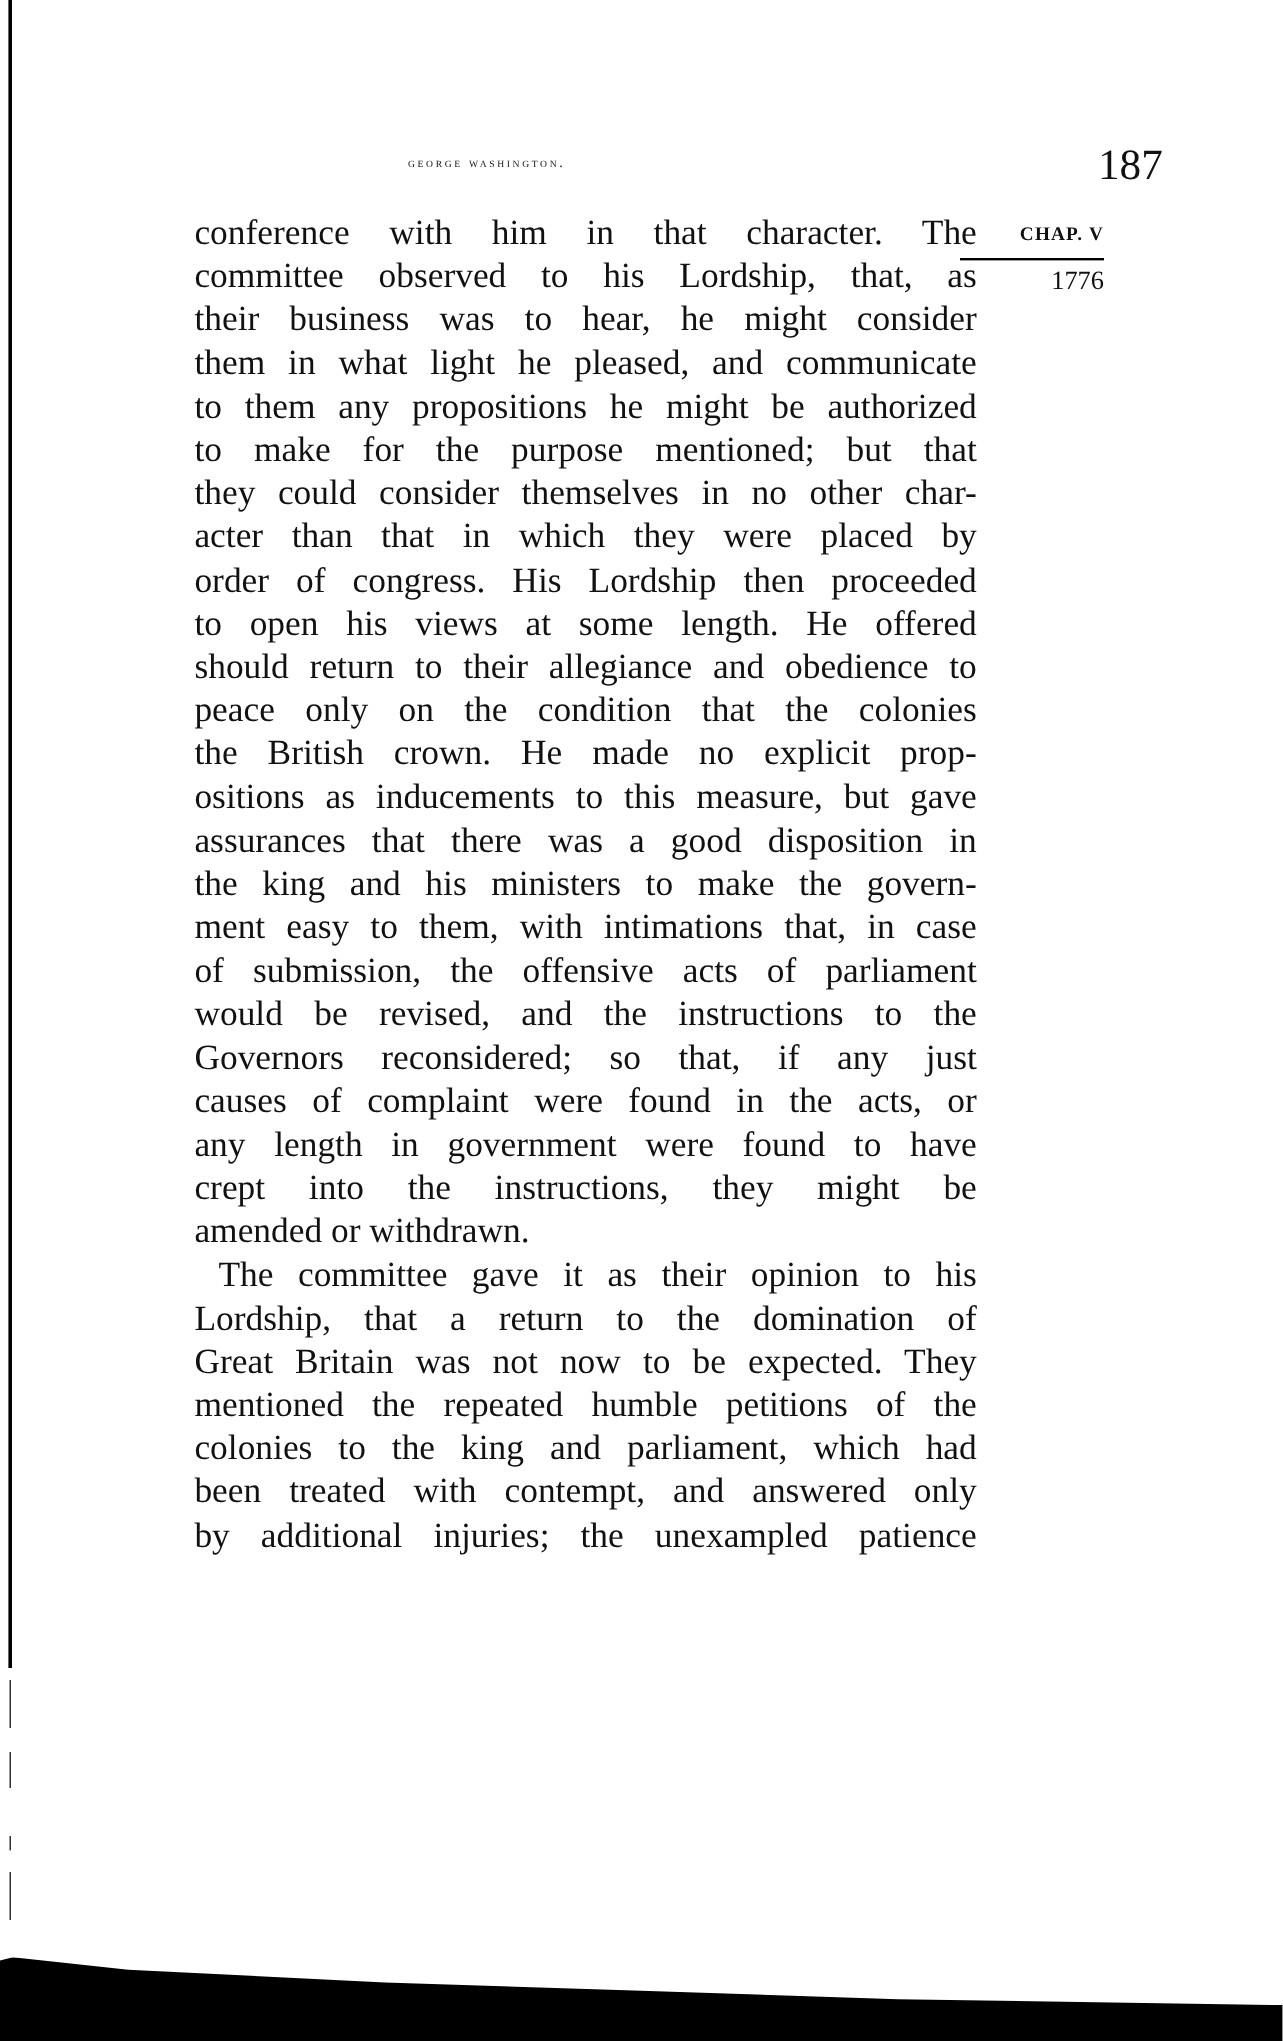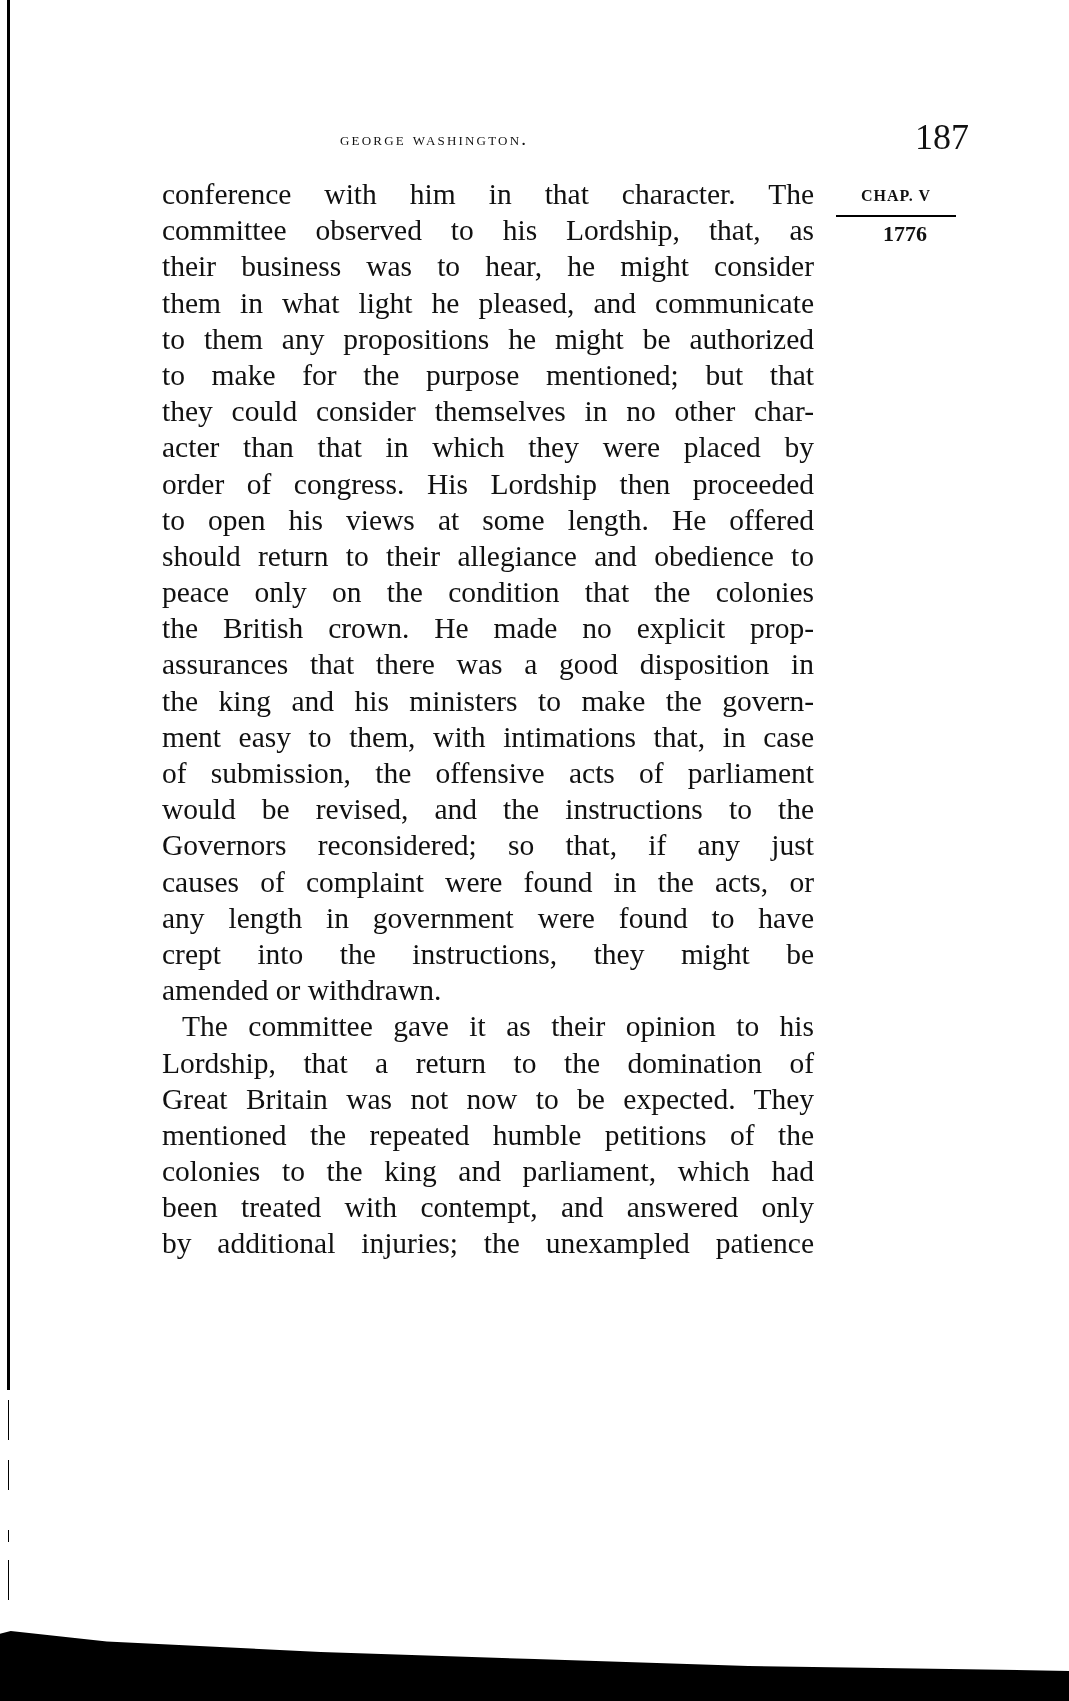--- a/index.html
+++ b/index.html
@@ -26,55 +26,54 @@
   .scan-edge-dash {
     position: absolute;
     left: 8px;
     width: 1px;
     background: #000;
   }
   .running-head {
     position: absolute;
     top: 128px;
     left: 340px;
-    font-size: 19px;
+    font-size: 12px;
     letter-spacing: 2.2px;
     font-variant: small-caps;
     text-transform: lowercase;
   }
   .page-number {
     position: absolute;
     top: 116px;
     left: 915px;
     font-size: 36px;
     letter-spacing: 0px;
   }
   .margin-note {
     position: absolute;
-    left: 836px;
+    left: 800px;
     top: 183px;
     width: 120px;
-    text-align: center;
+    text-align: right;
   }
   .margin-chap {
     font-size: 16px;
     letter-spacing: 1px;
     font-weight: bold;
     line-height: 26px;
   }
   .margin-rule {
     height: 2px;
     background: #000;
     margin: 6px 0 4px 0;
   }
   .margin-year {
     font-size: 22px;
     line-height: 26px;
     padding-left: 18px;
-    font-weight: bold;
   }
   .body-text {
     position: absolute;
     left: 162px;
     top: 176px;
     width: 652px;
     font-size: 29.5px;
     line-height: 36.2px;
   }
   .line {
@@ -126,20 +125,21 @@
     <span class="line">them in what light he pleased, and communicate</span>
     <span class="line">to them any propositions he might be authorized</span>
     <span class="line">to make for the purpose mentioned; but that</span>
     <span class="line">they could consider themselves in no other char-</span>
     <span class="line">acter than that in which they were placed by</span>
     <span class="line">order of congress. His Lordship then proceeded</span>
     <span class="line">to open his views at some length. He offered</span>
     <span class="line">should return to their allegiance and obedience to</span>
     <span class="line">peace only on the condition that the colonies</span>
     <span class="line">the British crown. He made no explicit prop-</span>
+    <span class="line">ositions as inducements to this measure, but gave</span>
     <span class="line">assurances that there was a good disposition in</span>
     <span class="line">the king and his ministers to make the govern-</span>
     <span class="line">ment easy to them, with intimations that, in case</span>
     <span class="line">of submission, the offensive acts of parliament</span>
     <span class="line">would be revised, and the instructions to the</span>
     <span class="line">Governors reconsidered; so that, if any just</span>
     <span class="line">causes of complaint were found in the acts, or</span>
     <span class="line">any length in government were found to have</span>
     <span class="line">crept into the instructions, they might be</span>
     <span class="line last">amended or withdrawn.</span>

